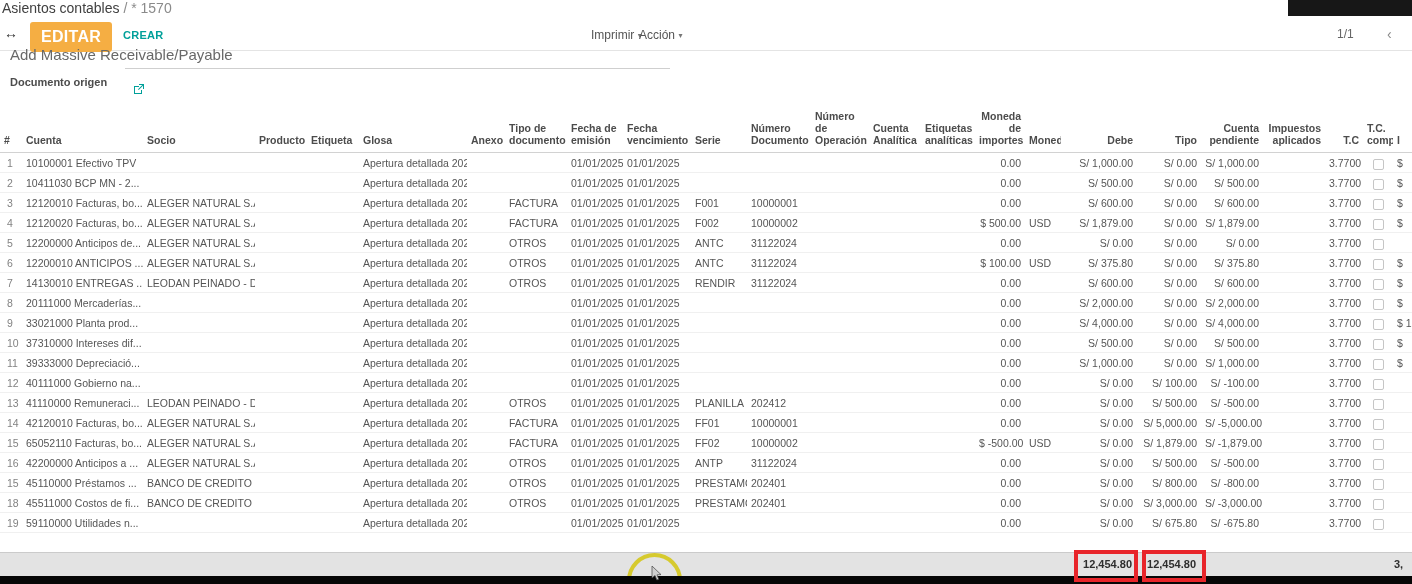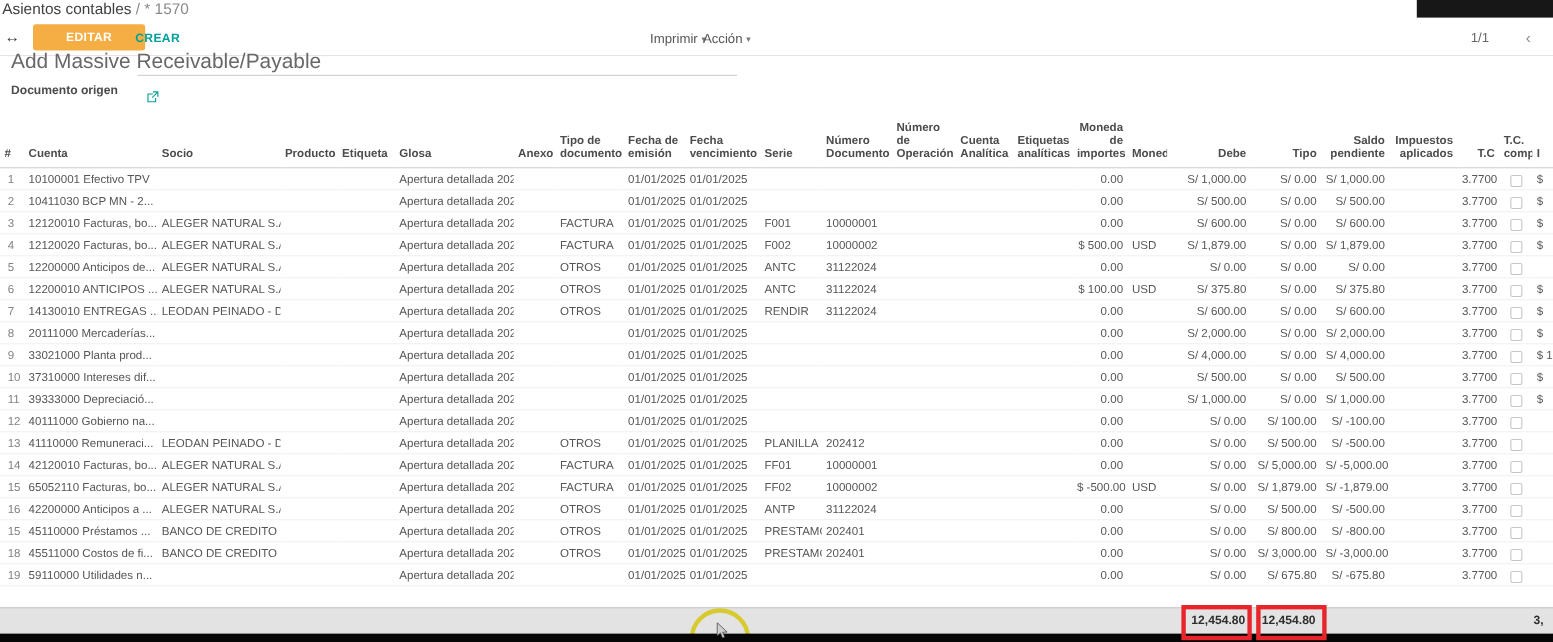--- a/index.html
+++ b/index.html
@@ -9,30 +9,30 @@
     background:#ffffff; font-family:"Liberation Sans", sans-serif; color:#555;
   }
   
   .breadcrumb { position:absolute; top:0; left:2px; height:18px; font-size:14px; line-height:16px; white-space:nowrap; }
   .bc-link { color:#404040; text-decoration:none; }
   .bc-sep, .bc-current { color:#8a8a8a; }
   
   .toolbar { position:absolute; top:18px; left:0; width:1412px; height:33px; background:#fff; border-bottom:1px solid #e4e4e4; }
   .arrow-swap { position:absolute; left:4px; top:7px; font-size:14px; color:#333; }
   .btn-editar { position:absolute; left:30px; top:4px; background:#f5ae43; color:#fff; font-weight:bold;
-    font-size:11px; letter-spacing:.3px; padding:6px 30px; border:none; border-radius:3px; cursor:pointer; }
+    font-size:16px; letter-spacing:.3px; padding:6px 11px; border:none; border-radius:3px; cursor:pointer; }
   .btn-crear { position:absolute; left:117px; top:10px; background:none; border:none; color:#00a09a;
     font-weight:bold; font-size:11px; letter-spacing:.3px; cursor:pointer; }
   .menu-btn { position:absolute; top:9px; font-size:12px; color:#555; background:none; border:none; cursor:pointer; }
   .menu-imprimir { left:585px; } .menu-accion { left:633px; }
   .caret { font-size:8px; color:#777; vertical-align:1px; }
   .pager-count { position:absolute; left:1337px; top:9px; font-size:12px; color:#666; }
   .pager-prev { position:absolute; left:1381px; top:7px; font-size:14px; color:#888; background:none; border:none; cursor:pointer; }
   
-  .sheet-title { position:absolute; left:10px; top:46px; font-size:19px; color:#686868; white-space:nowrap; }
+  .sheet-title { position:absolute; left:10px; top:46px; font-size:15px; color:#686868; white-space:nowrap; }
   .title-underline { position:absolute; left:125px; top:68px; width:545px; height:1px; background:#cfcfcf; }
   .doc-label { position:absolute; left:10px; top:76px; font-size:11px; font-weight:bold; color:#4c4c4c; }
   .ext-icon { position:absolute; left:133px; top:81px; width:12px; height:12px; }
   
   .grid { position:absolute; top:108px; left:0; width:1412px; }
   table { border-collapse:collapse; table-layout:fixed; width:1412px; font-size:10.5px; color:#555; }
   th { font-weight:bold; color:#4c4c4c; vertical-align:bottom; text-align:left;
        padding:2px 4px 6px 4px; line-height:12px; border-bottom:1px solid #d2d2d2; overflow:hidden; white-space:normal; }
   td { height:20px; padding:0 4px; border-bottom:1px solid #f0f0f0; white-space:nowrap; overflow:hidden; }
   th.al-right, td.al-right { text-align:right; }
@@ -132,21 +132,21 @@
           <th class="al-left">Fecha vencimiento</th>
           <th class="al-left">Serie</th>
           <th class="al-left">Número Documento</th>
           <th class="al-left">Número de Operación</th>
           <th class="al-left">Cuenta Analítica</th>
           <th class="al-left">Etiquetas analíticas</th>
           <th class="al-right">Moneda de importes</th>
           <th class="al-left">Moneda</th>
           <th class="al-right">Debe</th>
           <th class="al-right">Tipo</th>
-          <th class="al-right">Saldo pendiente</th>
+          <th class="al-right">Cuenta pendiente</th>
           <th class="al-right">Impuestos aplicados</th>
           <th class="al-right">T.C</th>
           <th class="al-left">T.C. compra</th>
           <th class="al-left">I</th>
         </tr>
       </thead>
     <tbody>
         <tr>
           <td class="al-left col-n">1</td>
           <td class="al-left col-cuenta">10100001 Efectivo TPV</td>

